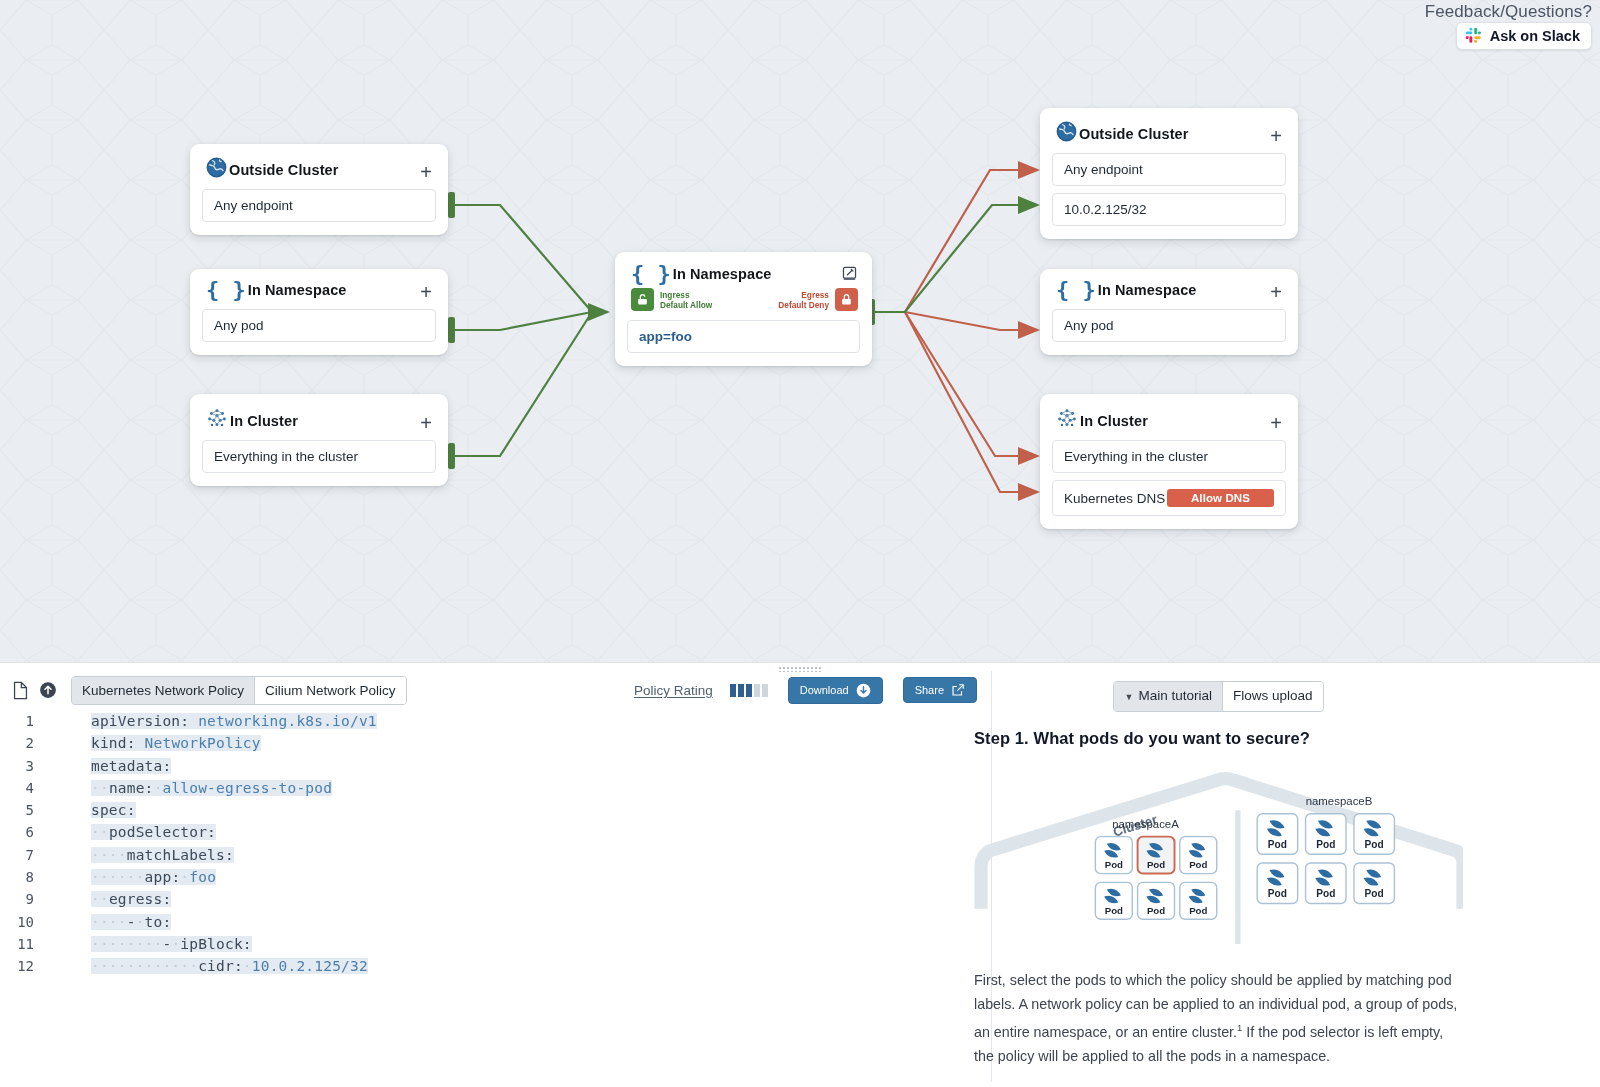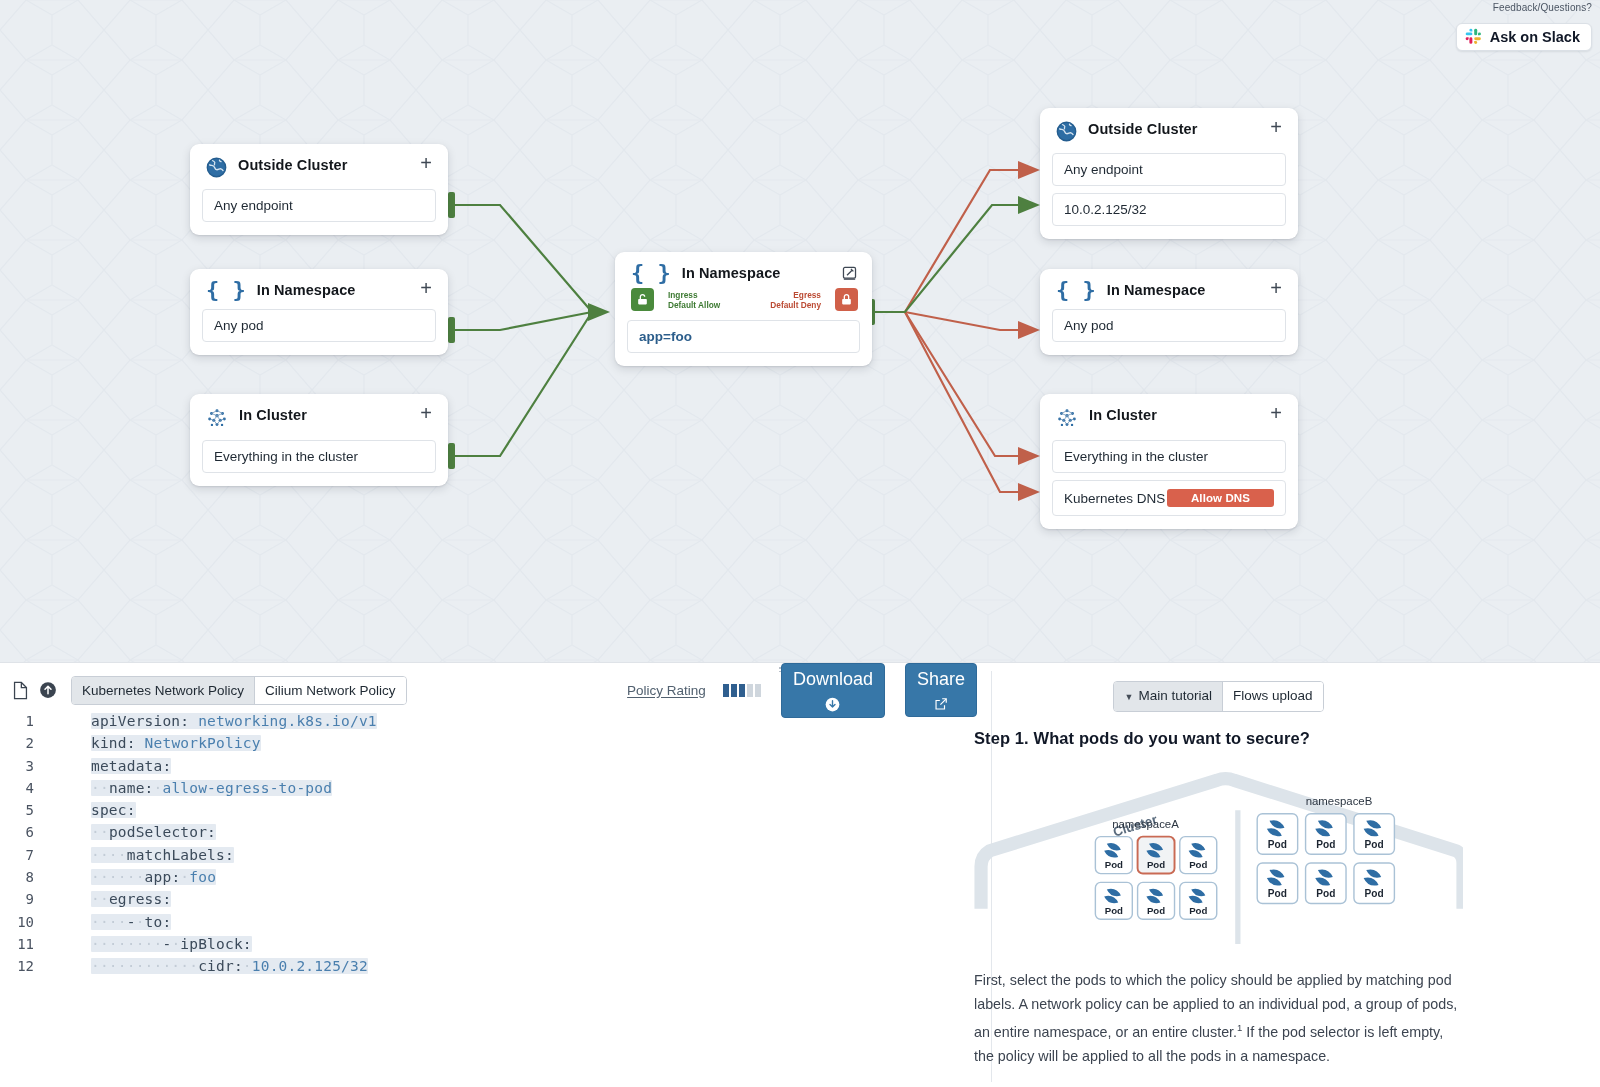--- a/index.html
+++ b/index.html
@@ -21,44 +21,44 @@
   #canvas .hexbg {
     position: absolute; inset: 0;
     opacity: .55;
   }
   #feedback-area {
     position: absolute; right: 8px; top: 2px;
     text-align: right;
     z-index: 20;
   }
   #feedback-label {
-    font-size: 10px; color: #4b5563; display: block;
-    margin-bottom: 10px; letter-spacing: .1px;
+    font-size: 17px; color: #4b5563; display: block;
+    margin-bottom: 0; letter-spacing: .1px;
   }
   #slack-btn {
     display: inline-flex; align-items: center; gap: 8px;
     background: #fff; border: 1px solid #dbe0e6; border-radius: 6px;
     padding: 4px 11px 5px 8px;
     box-shadow: 0 1px 2px rgba(16,24,40,.09);
     cursor: pointer;
   }
   #slack-btn span.lbl { font-size: 14.5px; font-weight: 700; color: #111827; }
 
   
   .card {
     position: absolute;
     background: #fff;
     border-radius: 9px;
     box-shadow: 0 3px 10px rgba(16,24,40,.13), 0 1px 2px rgba(16,24,40,.10);
     z-index: 6;
   }
   .card-head {
-    display: flex; align-items: flex-start;
+    display: flex; align-items: flex-end;
     padding: 13px 14px 11px 16px;
-    gap: 11px;
+    gap: 2px;
   }
   .card-title {
     font-size: 14.5px; font-weight: 700; color: #13171c; flex: 1;
     letter-spacing: .1px;
   }
   .card-plus {
     font-size: 20px; color: #3f4854; line-height: 12px;
     font-weight: 400; cursor: pointer; padding: 0 2px;
   }
   .card-edit { cursor: pointer; display:flex; align-items:center; }
@@ -81,21 +81,21 @@
     padding: 3px 24px; border-radius: 3px; letter-spacing: .1px;
   }
 
   
   #card-center { left: 615px; top: 252px; width: 257px; }
   #card-center .card-head { padding-bottom: 4px; }
   .policy-row {
     display: flex; align-items: center; justify-content: space-between;
     padding: 2px 14px 9px 16px;
   }
-  .pol { display: flex; align-items: center; gap: 14px; }
+  .pol { display: flex; align-items: center; gap: 6px; }
   .pol-sq {
     width: 23px; height: 23px; border-radius: 4px;
     display: flex; align-items: center; justify-content: center;
   }
   .pol-sq.allow { background: #4a8a3c; }
   .pol-sq.deny  { background: #d06049; }
   .pol-txt { font-size: 8.3px; line-height: 10px; font-weight: 700; }
   .pol-txt.allow { color: #3e7a33; }
   .pol-txt.deny  { color: #bb4a33; text-align: right; }
 
@@ -144,22 +144,22 @@
   #rating-label {
     font-size: 13.5px; color: #51606f; text-decoration: underline;
     text-underline-offset: 2px; cursor: pointer;
   }
   #rating-bars { display: flex; gap: 2px; align-items: center; margin-left: 7px; }
   .rbar { width: 6px; height: 13px; background: #cfd6dd; }
   .rbar.on { background: #2f5f8f; }
   .btn-primary {
     display: inline-flex; align-items: center; gap: 7px;
     background: #3777a8; color: #fff; border: 1px solid #2f6a99;
-    border-radius: 4px; font-size: 18px; padding: 5px 11px;
-    cursor: pointer; margin-left: 10px; font-weight: 400; flex-direction: column;
+    border-radius: 4px; font-size: 11px; padding: 5px 11px;
+    cursor: pointer; margin-left: 10px; font-weight: 400;
   }
 
   
   #code {
     padding: 4px 0 0 0; height: 368px; overflow: hidden;
     position: relative;
   }
   .cline { display: flex; height: 22.3px; align-items: baseline; }
   .lnum {
     width: 48px; text-align: right; padding-right: 14px;

